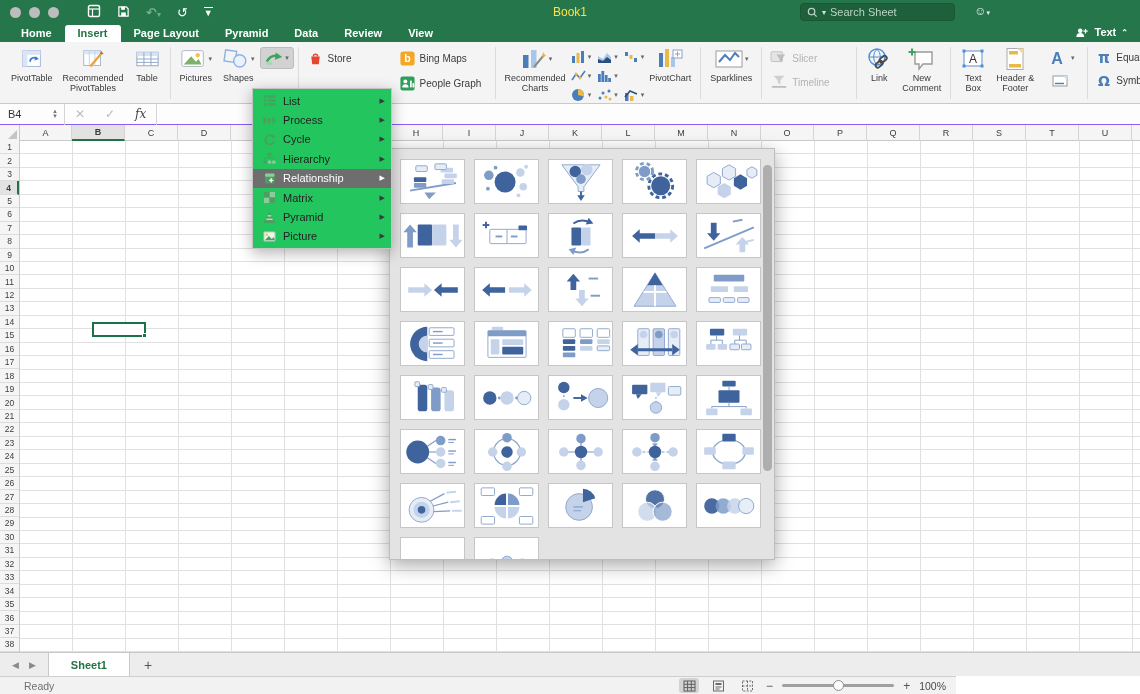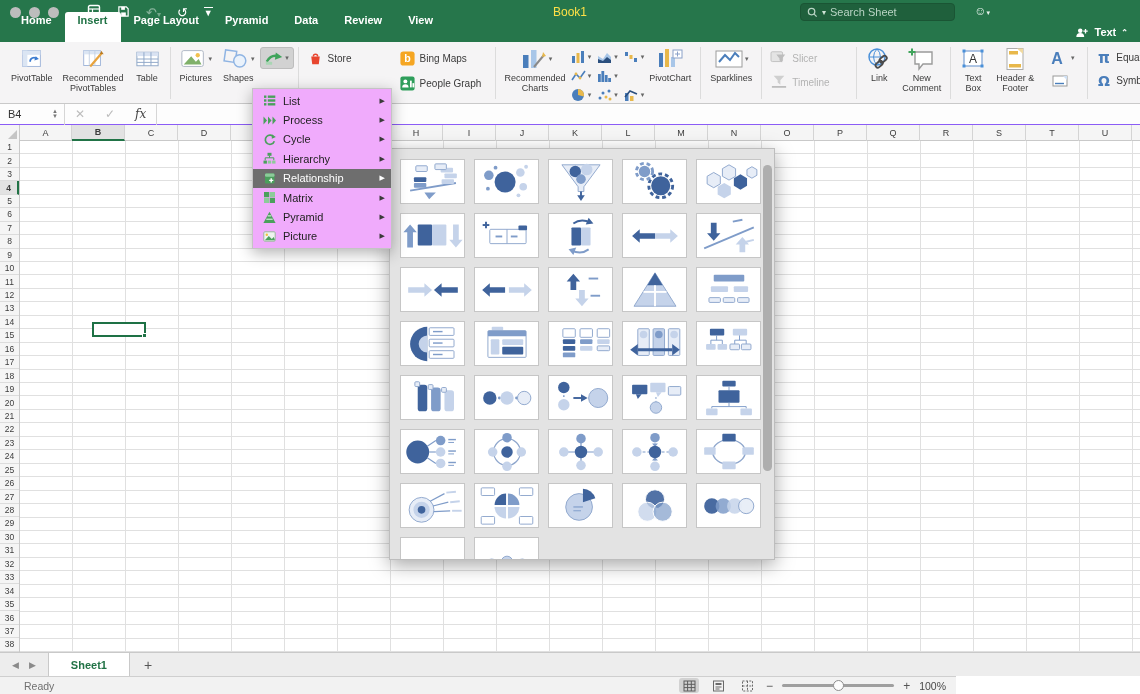--- a/index.html
+++ b/index.html
@@ -14,21 +14,21 @@
   .qat-ic { color:#fff; font-size:13px; line-height:1; }
   .qat-dim { opacity:.45; }
   .qat-sm { font-size:8px; color:#cfe3d6; }
   #doc-title { position:absolute; left:0; right:0; text-align:center; color:#fde047; font-size:12px; pointer-events:none; }
   #search-box { position:absolute; right:185px; top:3px; width:155px; height:18px; background:#1f603c; border:1px solid #1a5534; border-radius:4px; display:flex; align-items:center; padding:0 6px; color:#b9d4c4; font-size:11px; gap:4px; }
   #feedback { position:absolute; right:150px; top:4px; color:#eaf3ee; font-size:12px; }
   #feedback .car { font-size:7px; }
 
   
   #tabrow { position:absolute; left:0; top:24px; width:1140px; height:18px; background:#26764b; display:flex; align-items:flex-end; padding-left:8px; }
-  .rtab { color:#fff; font-size:11px; font-weight:bold; padding:2px 13px 16px; border-radius:3px 3px 0 0; cursor:default; }
+  .rtab { color:#fff; font-size:11px; font-weight:bold; padding:2px 13px 3px; border-radius:3px 3px 0 0; cursor:default; }
   .rtab.active { background:#ffffff; color:#217346; }
   #share-area { position:absolute; right:12px; top:26px; color:#fff; font-size:11px; font-weight:bold; display:flex; align-items:center; gap:5px; }
 
   
   #ribbon { position:absolute; left:0; top:42px; width:1140px; height:62px; background:#f5f4f5; border-bottom:1px solid #c9c9c9; display:flex; align-items:flex-start; padding:3px 4px 0 6px; }
   .rsep { width:1px; height:52px; background:#dcdcdc; margin:2px 4px 0; flex:none; }
   .big-btn { display:flex; flex-direction:column; align-items:center; padding:1px 5px; flex:none; }
   .big-btn .ic { height:26px; display:flex; align-items:center; }
   .big-btn .lbl { font-size:9px; color:#3a3a3a; text-align:center; line-height:1.15; margin-top:1px; white-space:pre-line; }
   .inline-btn { display:flex; align-items:center; gap:4px; font-size:10px; color:#3a3a3a; padding:2px 4px; }
@@ -58,21 +58,21 @@
   .rh.sel { background:#e2e2e2; font-weight:bold; border-right:2px solid #217346; }
   #sheetbody { position:absolute; left:20px; top:141px; width:1120px; height:511px; background:#fff;
     background-image:
       repeating-linear-gradient(to right, transparent 0 52px, #e0e0e0 52px 53px),
       repeating-linear-gradient(to bottom, transparent 0 12.447px, #e0e0e0 12.447px 13.447px);
   }
   #sel-cell { position:absolute; left:72px; top:181.3px; width:54px; height:14.4px; border:2px solid #1e7145; background:#fff; }
   #sel-handle { position:absolute; right:-3px; bottom:-3px; width:5px; height:5px; background:#1e7145; border:1px solid #fff; }
 
   
-  #smenu { position:absolute; left:252px; top:88px; width:140px; background:#f0abfc; border:1px solid #c4c4c4; box-shadow:0 4px 14px rgba(0,0,0,.3); z-index:30; padding:2px 0; }
+  #smenu { position:absolute; left:252px; top:88px; width:140px; background:#22c55e; border:1px solid #c4c4c4; box-shadow:0 4px 14px rgba(0,0,0,.3); z-index:30; padding:2px 0; }
   .mitem { height:19.4px; display:flex; align-items:center; padding:0 6px 0 10px; font-size:11px; color:#222; gap:7px; }
   .mitem .mic { width:13px; height:13px; flex:none; }
   .mitem .mlabel { flex:1; }
   .mitem .marrow { font-size:7px; color:#3a3a3a; }
   .mitem.hl { background:#6e6e6e; color:#fff; }
   .mitem.hl .marrow { color:#fff; }
 
   
   #gallery { position:absolute; left:389px; top:148px; width:386px; height:412px; background:#e3e3e3; border:1px solid #bdbdbd; box-shadow:0 5px 18px rgba(0,0,0,.35); z-index:20; overflow:hidden; }
   #tiles { position:absolute; left:10px; top:10px; width:364px; display:flex; flex-wrap:wrap; gap:9px; }

